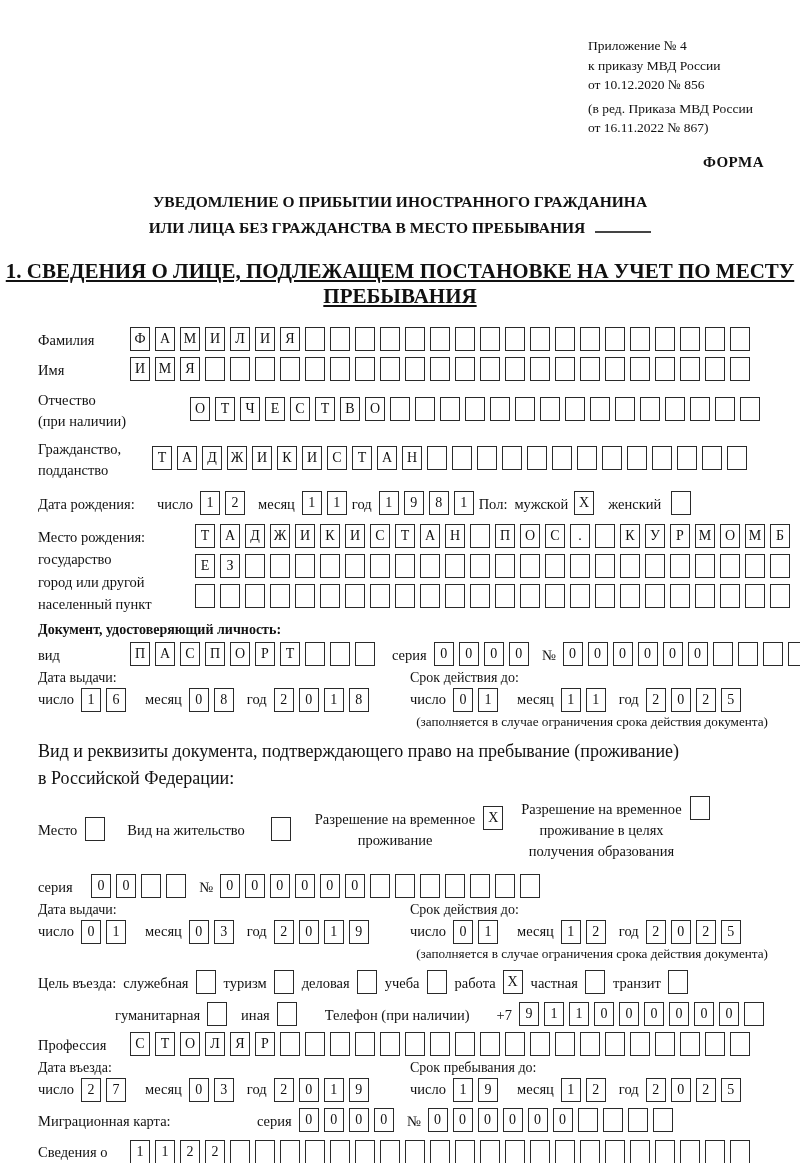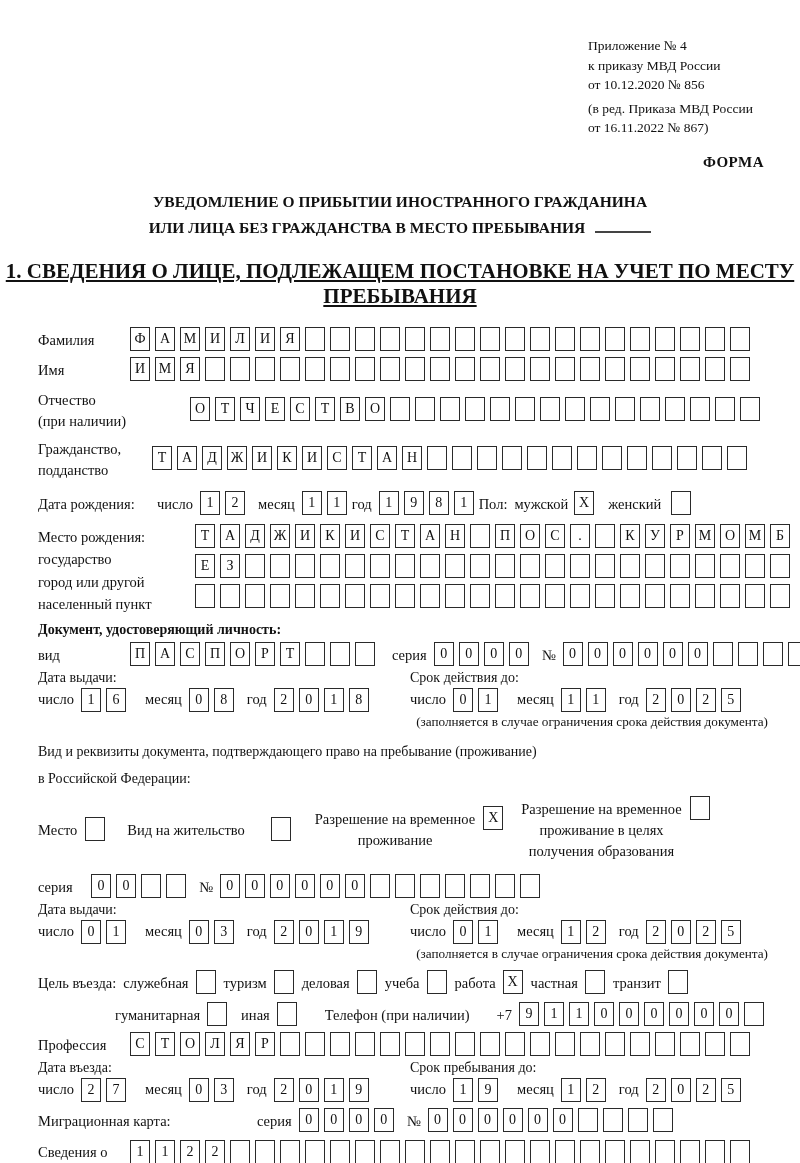--- a/index.html
+++ b/index.html
@@ -40,21 +40,21 @@
   .dgwrap{display:flex;margin-top:4px;}
   .dgleft{width:372px;flex:none;}
   .dgright{flex:none;}
   .dghead{text-align:left;font-size:14px;width:330px;}
   .dgright .dghead{width:310px;}
   .dgrow{display:flex;margin-top:2px;}
   .dgnote{font-size:13.2px;text-align:right;padding-right:22px;margin-top:2px;}
   
   .ckitem{display:flex;align-items:flex-start;flex:none;}
   .ckitem .txt{padding-top:3px;margin-right:8px;text-align:center;line-height:21px;}
-  .plain{font-size:14px;line-height:23px;margin-top:10px;}
+  .plain{font-size:18px;line-height:23px;margin-top:10px;}
 </style>
 </head>
 <body>
 
 <div class="page">
 
   <div class="appendix">
     <div>Приложение № 4</div>
     <div>к приказу МВД России</div>
     <div>от 10.12.2020 № 856</div>

